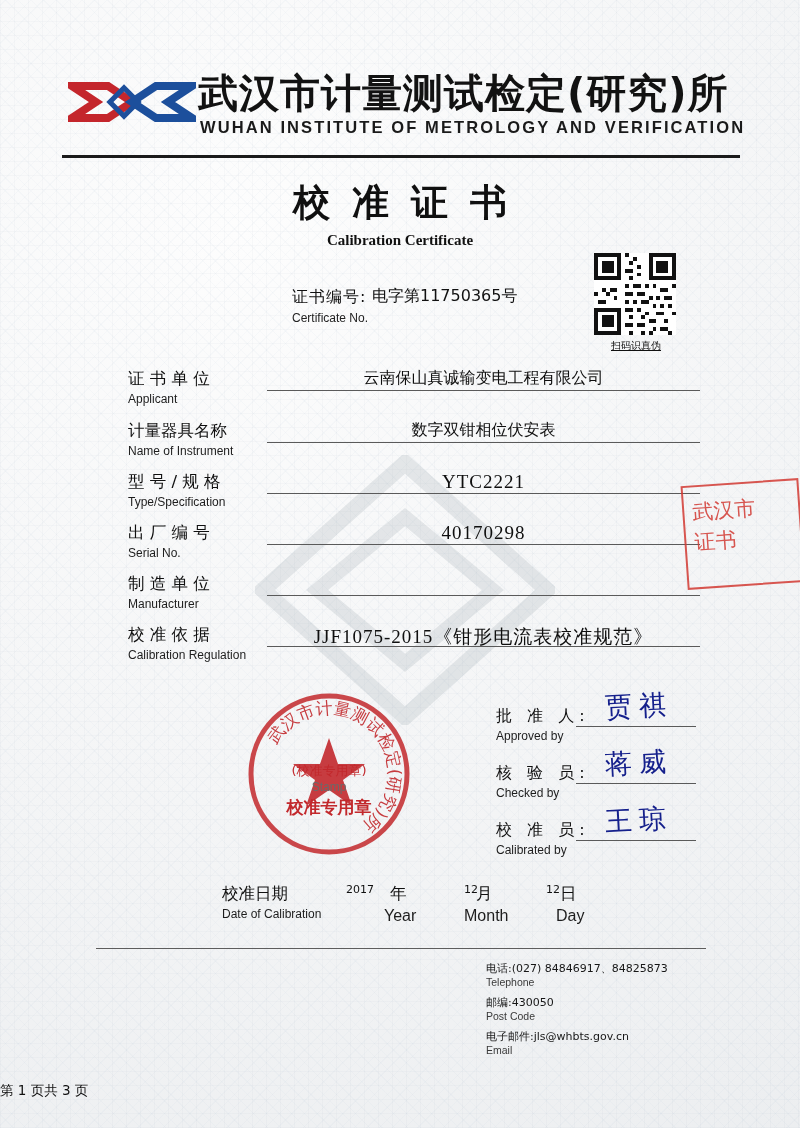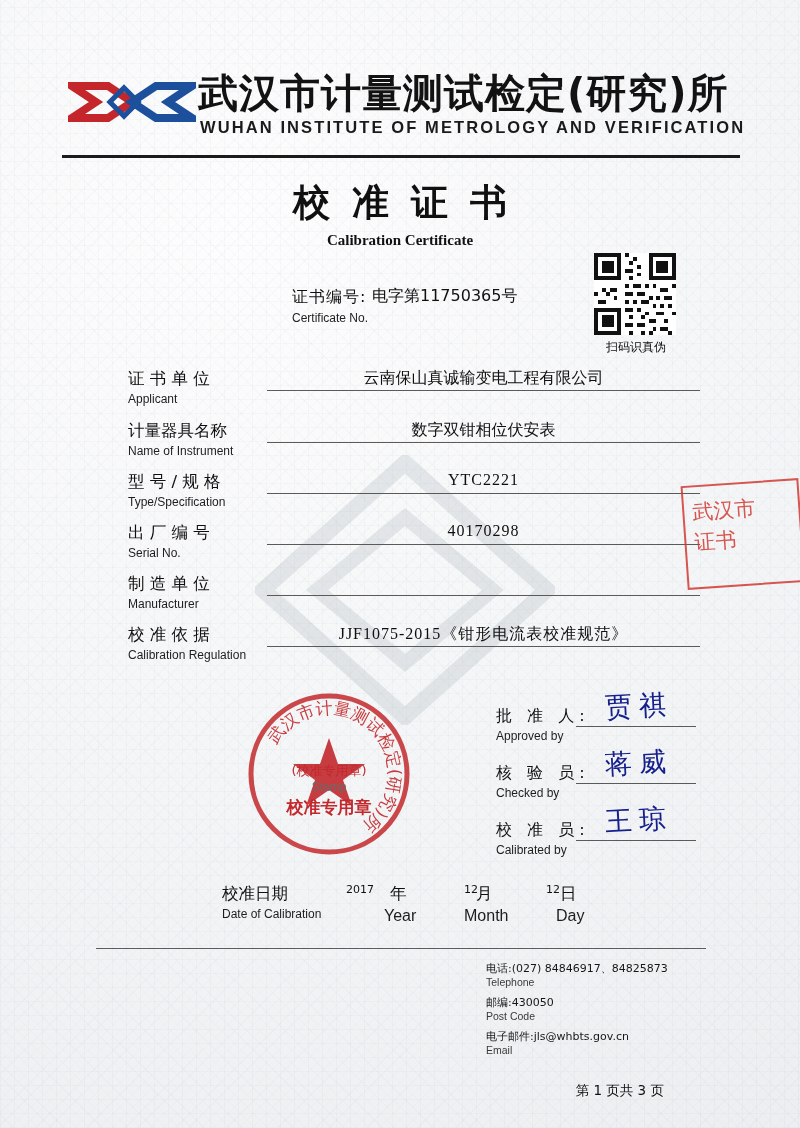--- a/index.html
+++ b/index.html
@@ -147,22 +147,23 @@
     height: 82px;
     background: #fff;
   }
   .qr-caption {
     position: absolute;
     left: 588px;
     top: 339px;
     width: 96px;
     text-align: center;
     font-family: "DejaVu Sans", sans-serif;
-    font-size: 12px;
+    font-size: 10px;
     color: #111;
+    text-decoration: underline;
   }
 
   
   .field {
     position: absolute;
     left: 128px;
     width: 572px;
     height: 48px;
   }
   .field .lbl-cn {
@@ -196,21 +197,21 @@
     left: 139px;
     top: 0px;
     width: 433px;
     text-align: center;
     font-family: "DejaVu Sans", sans-serif;
     font-size: 16px;
     color: #0f0f0f;
   }
   .field .val.serif {
     font-family: "Liberation Serif", serif;
-    font-size: 16px;
+    font-size: 19px;
     letter-spacing: 1px;
   }
 
   
   .sig {
     position: absolute;
     left: 496px;
     width: 210px;
     height: 55px;
   }
@@ -352,21 +353,21 @@
     color: #161616;
     line-height: 14px;
   }
   .f-en {
     font-family: "Liberation Sans", sans-serif;
     font-size: 10.5px;
     color: #3a3a3a;
     line-height: 13px;
   }
   .pagenum {
-    position: absolute; left: 8px; top: 1082px; width: 656px; text-align: right;
+    position: absolute; left: 0; top: 1082px; width: 656px; text-align: left;
     font-family: "DejaVu Sans", sans-serif; font-size: 13.5px; color: #111;
   }
 </style>
 </head>
 <body>
 
 <div class="page">
   <div class="paper-grain"></div>
 
   <svg class="watermark" viewBox="0 0 300 270">

